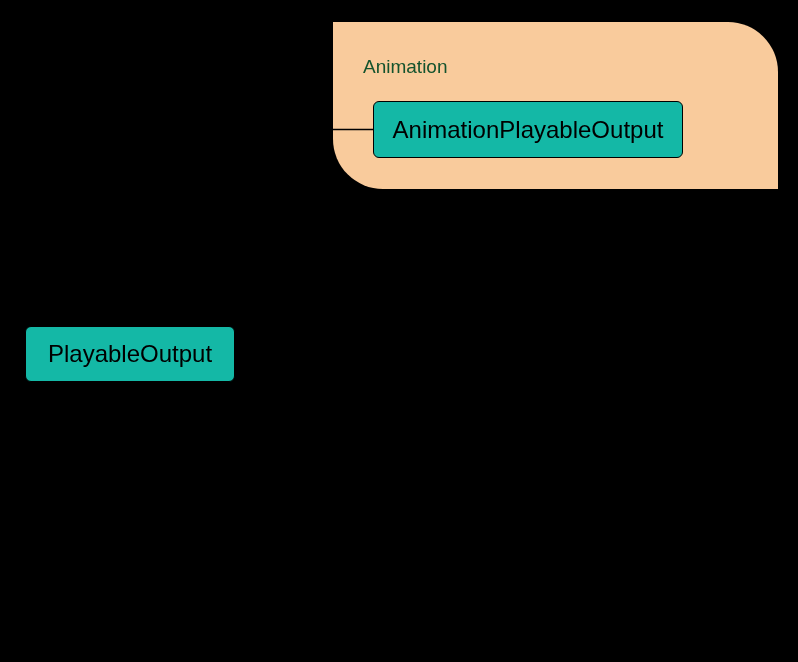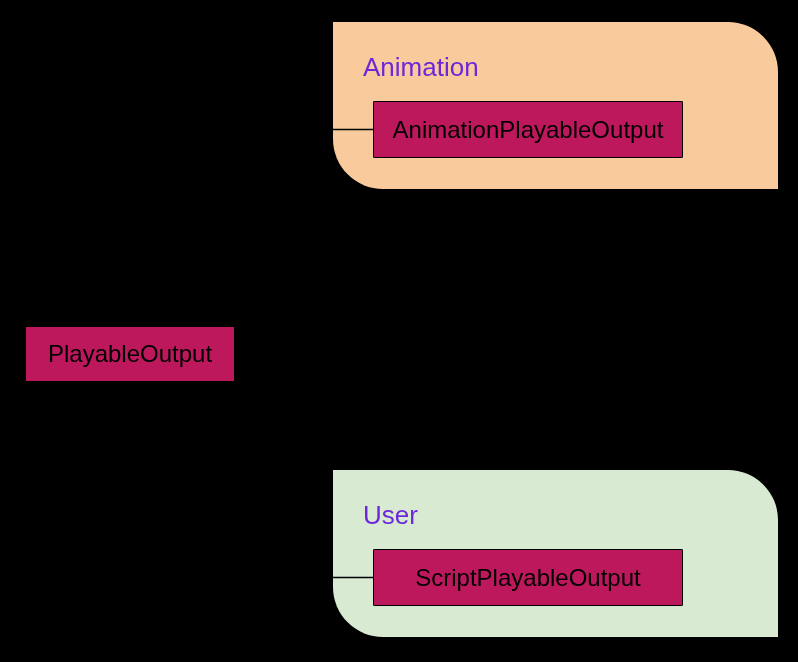--- a/index.html
+++ b/index.html
@@ -21,23 +21,23 @@
     width: 798px;
     height: 662px;
     z-index: 5;
     pointer-events: none;
   }
   .node {
     position: absolute;
     display: flex;
     align-items: center;
     justify-content: center;
-    background: #be185d;
+    background: #14b8a6;
     border: 1.5px solid #000;
-    border-radius: 1px;
+    border-radius: 6px;
     box-sizing: border-box;
     font-size: 24px;
     color: #000;
     white-space: nowrap;
     z-index: 10;
   }
   .root-node {
     left: 25px;
     top: 326px;
     width: 210px;
@@ -53,23 +53,23 @@
     box-sizing: border-box;
     z-index: 1;
   }
   .group-animation { top: 22px; }
   .group-audio     { top: 246px; }
   .group-user      { top: 470px; }
   .group-label {
     position: absolute;
     left: 30px;
     top: 30px;
-    font-size: 26px;
+    font-size: 19px;
     line-height: 30px;
-    color: #6d28d9;
+    color: #14532d;
     white-space: nowrap;
   }
   .inner-node {
     left: 40px;
     top: 79px;
     width: 310px;
     height: 57px;
   }
 </style>
 </head>
@@ -88,20 +88,14 @@
   </div>
 
   <div class="group group-animation" style="background-color: rgb(249, 203, 156);">
     <div class="group-label">Animation</div>
     <div class="node inner-node">
       <span>AnimationPlayableOutput</span>
     </div>
   </div>
 
 
-  <div class="group group-user" style="background-color: rgb(217, 234, 211);">
-    <div class="group-label">User</div>
-    <div class="node inner-node">
-      <span>ScriptPlayableOutput</span>
-    </div>
-  </div>
 
 </div>
 
 </body></html>

